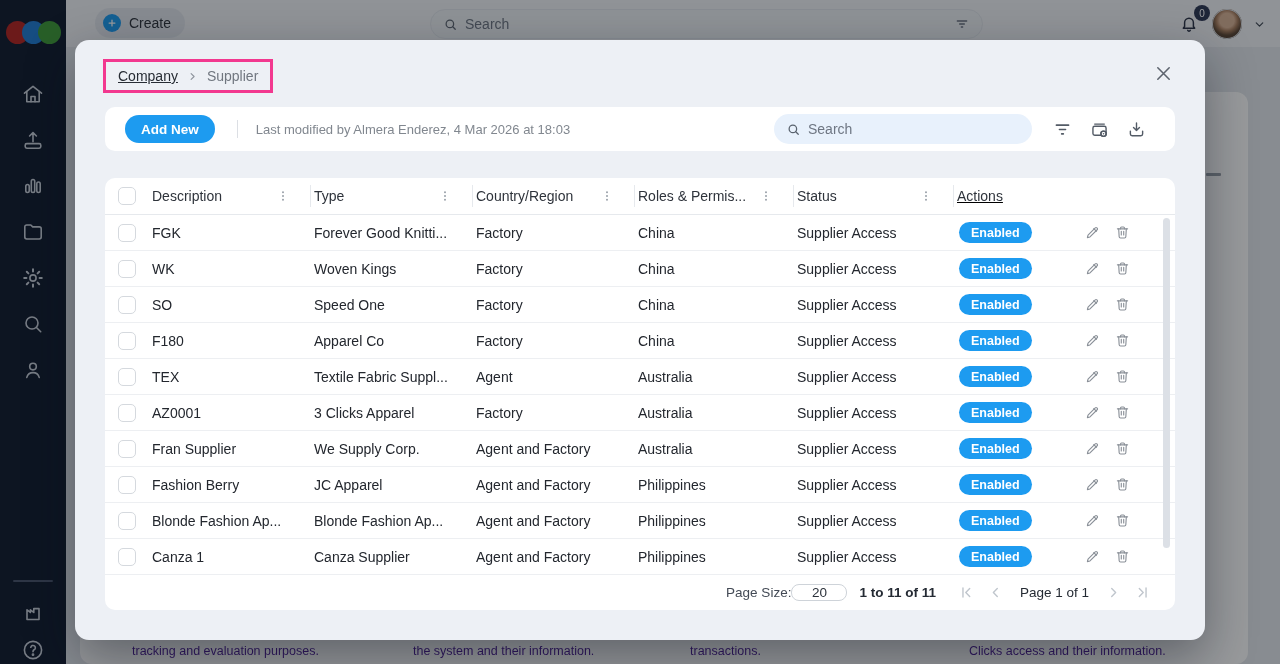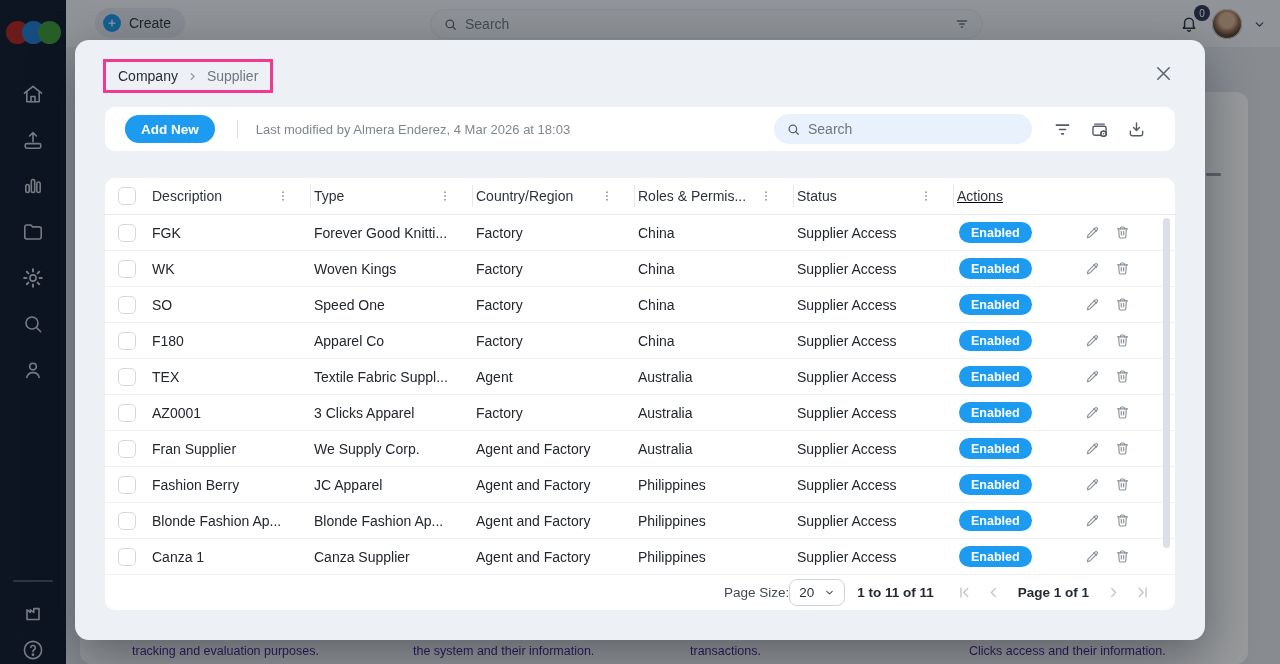--- a/index.html
+++ b/index.html
@@ -40,21 +40,21 @@
 
   .bg-card { position:absolute; left:80px; top:92px; width:1168px; height:572px; background:#fff; border-radius:12px; z-index:1; }
   .bg-dash { position:absolute; left:1126px; top:81px; width:15px; height:3px; background:#99a0aa; border-radius:1px; }
   .bg-snippet { position:absolute; top:552px; font-size:12.5px; color:#4c1d95; white-space:nowrap; }
 
   
   .overlay { position:absolute; inset:0; background:rgba(10,14,20,0.42); z-index:10; }
   .modal { position:absolute; left:75px; top:40px; width:1130px; height:600px; background:#edf0f5; border-radius:14px; z-index:20; box-shadow:0 18px 50px rgba(10,16,28,.4); }
 
   .breadcrumb-box { position:absolute; left:28px; top:19px; height:34px; border:3px solid var(--annotation_pink); display:flex; align-items:center; padding:0 12px; gap:9px; }
-  .bc-parent { font-size:14px; color:#272c34; }
+  .bc-parent { font-size:14px; color:#272c34;text-decoration:underline; }
   .bc-sep { width:11px; height:11px; color:#8d939c; }
   .bc-current { font-size:14px; color:#70767f; }
   .close-btn { position:absolute; right:31px; top:23px; width:21px; height:21px; color:#5d646e; cursor:pointer; }
   .close-btn svg { width:21px; height:21px; }
 
   .toolbar-card { position:absolute; left:30px; top:67px; width:1070px; height:44px; background:#fff; border-radius:10px; display:flex; align-items:center; }
   .addnew-btn { margin-left:20px; height:28px; border-radius:14px; background:var(--accent_blue); color:#fff; font-size:13.5px; font-weight:700; display:flex; align-items:center; padding:0 16px; }
   .tb-divider { width:1px; height:18px; background:#dcdfe4; margin:0 18px 0 22px; }
   .last-modified { font-size:13px; color:#81878f; }
   .tb-spacer { flex:1; }
@@ -79,27 +79,27 @@
   .tcell { font-size:14px; color:#23272e; padding-left:3px; white-space:nowrap; overflow:hidden; }
   .status-cell { padding-left:5px; }
   .badge { display:inline-flex; align-items:center; height:21px; padding:0 12px; border-radius:11px; background:var(--enabled_badge); color:#fff; font-size:12.5px; font-weight:700; }
   .actions-cell { display:flex; align-items:center; gap:13px; padding-left:12px; }
   .row-icon { width:17px; height:17px; color:#8a9098; }
   .row-icon svg { width:17px; height:17px; display:block; }
   .scroll-thumb { position:absolute; right:5px; top:40px; width:7px; height:330px; background:#dce0e6; border-radius:4px; }
 
   .pagination { position:absolute; left:0; right:0; bottom:0; height:35px; display:flex; align-items:center; justify-content:flex-end; padding-right:18px; gap:0; }
   .pg-label { font-size:13.5px; color:#434a55; margin-right:0; }
-  .pg-select { width:56px; height:27px; border:1px solid #ced3d9; border-radius:8px; background:#fff; display:flex; align-items:center; justify-content:space-between; padding:0 9px; margin-right:12px; }
+  .pg-select { width:56px; height:17px; border:1px solid #ced3d9; border-radius:8px; background:#fff; display:flex; align-items:center; justify-content:space-between; padding:0 26px; margin-right:12px;flex-direction:column; }
   .pg-select .val { font-size:13.5px; color:#2c323b; }
   .pg-select svg { width:11px; height:11px; color:#4b525c; }
   .pg-range { font-size:13.5px; font-weight:700; color:#242a33; margin-right:16px; }
   .pg-nav { width:17px; height:17px; color:#c0c6cd; margin:0 6px; }
   .pg-nav svg { width:17px; height:17px; display:block; }
-  .pg-page { font-size:13.5px; font-weight:700; color:#242a33; margin:0 10px; }
+  .pg-page { font-size:13.5px; font-weight:400; color:#242a33; margin:0 10px; }
 </style>
 </head>
 <body>
 
 <div class="stage">
 
   <div class="topbar">
     <div class="create-btn">
       <span class="create-plus">
         <svg viewBox="0 0 24 24" fill="none" stroke="currentColor" stroke-width="3" stroke-linecap="round">

